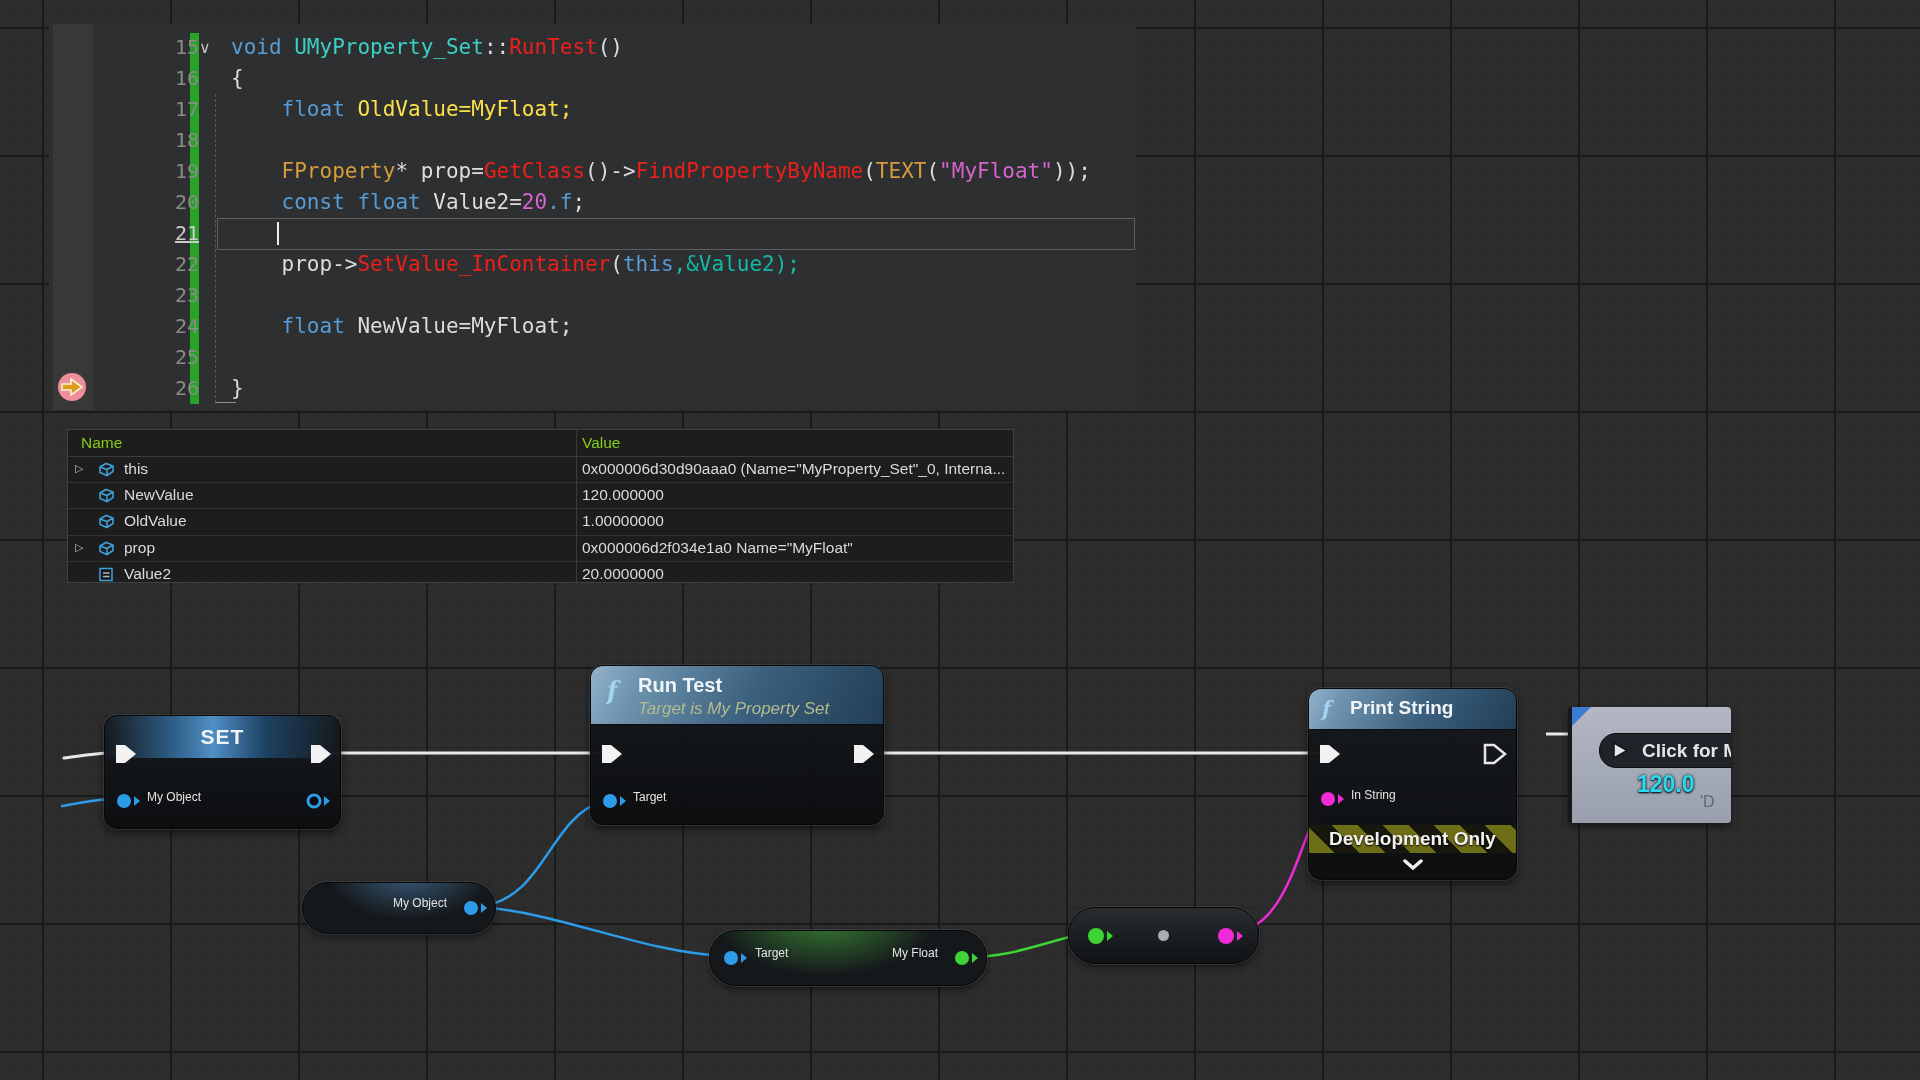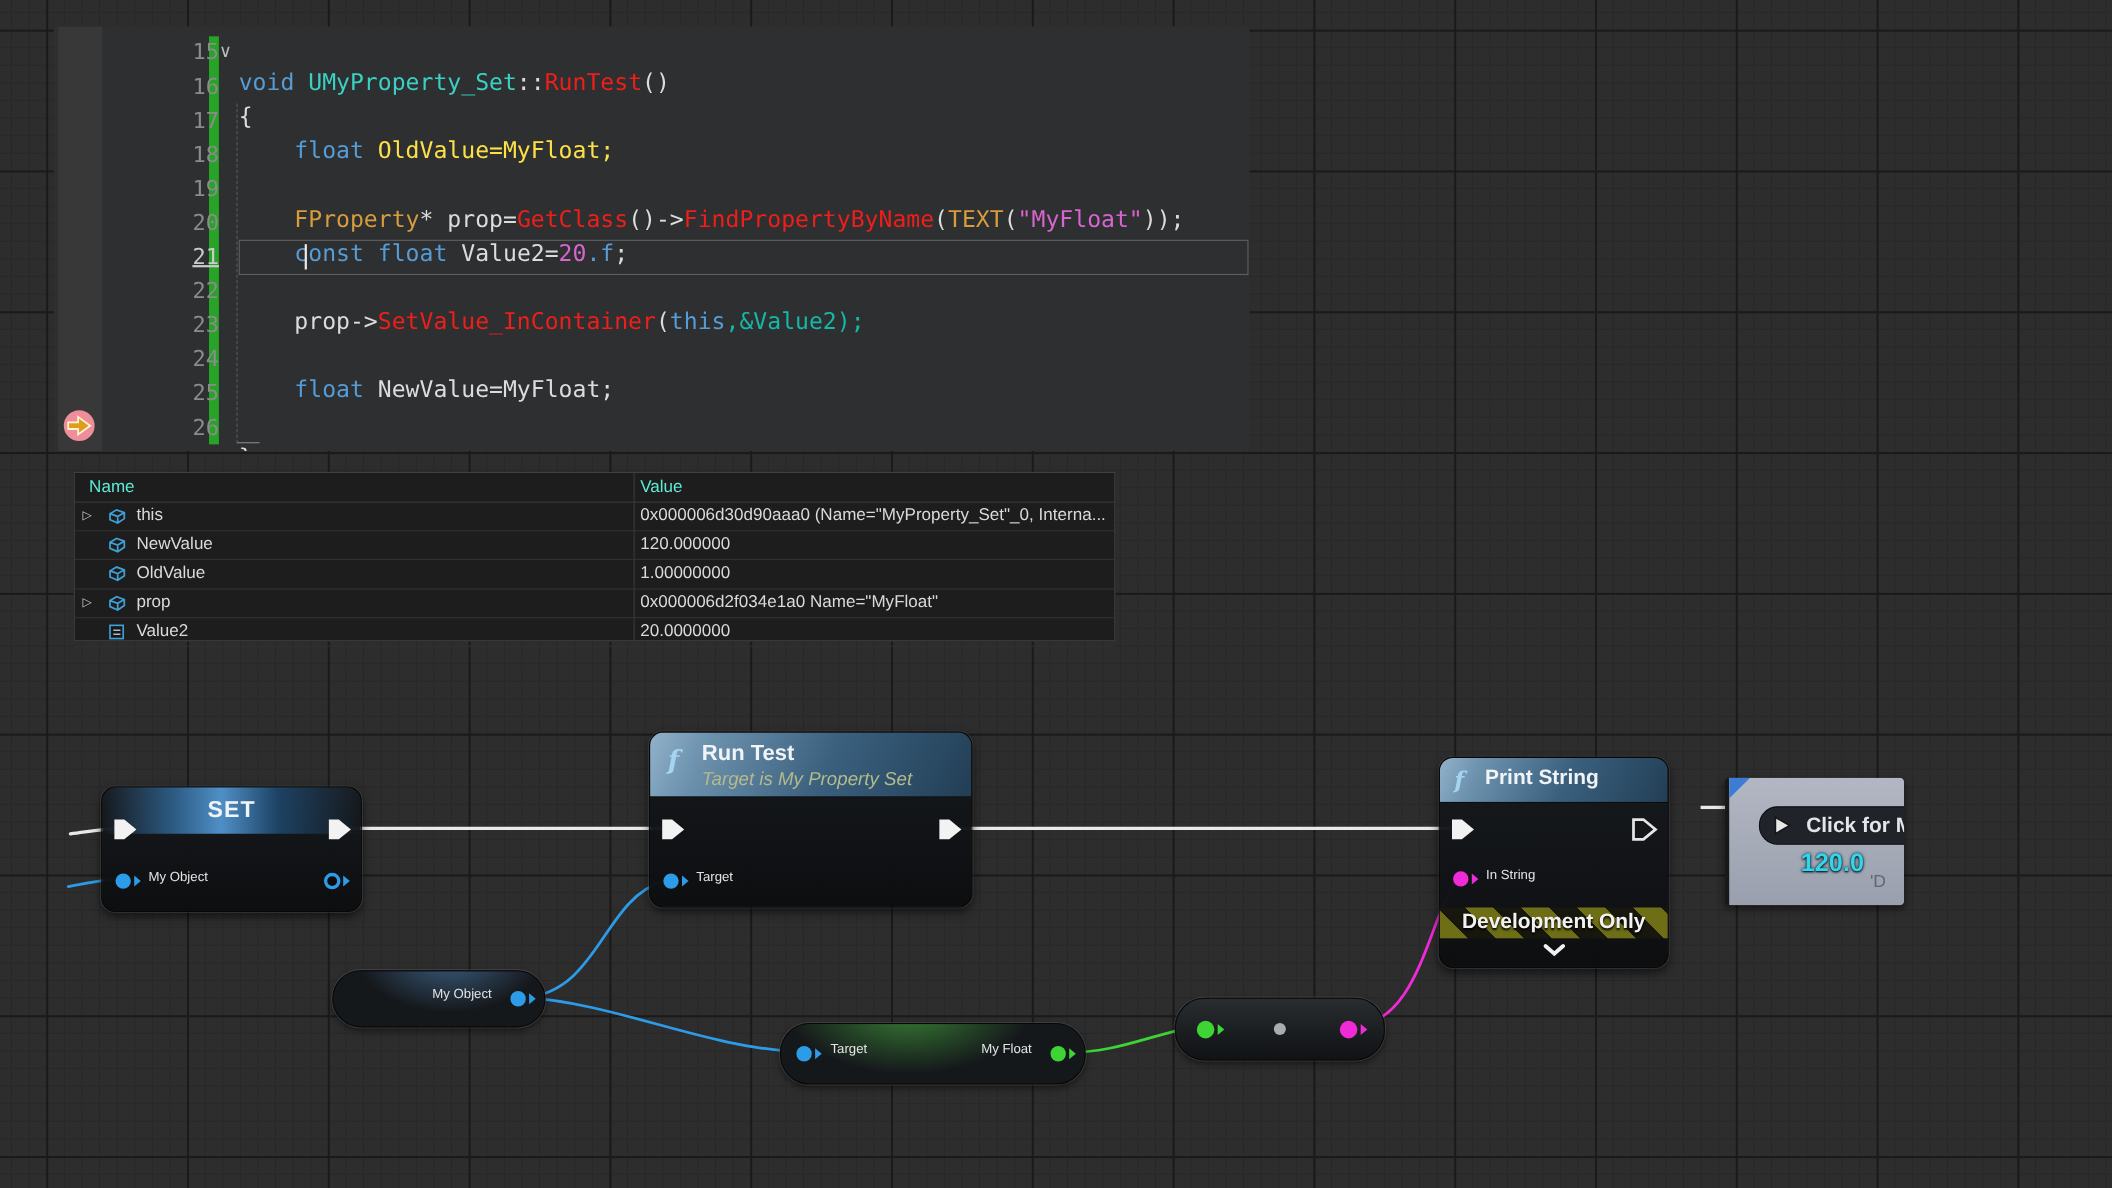--- a/index.html
+++ b/index.html
@@ -20,32 +20,32 @@
   
   #code-panel{position:absolute;left:49px;top:24px;width:1087px;height:386px;
     background:#2e2f30;overflow:hidden;z-index:5;}
   .margin-strip{position:absolute;left:4px;top:0;width:40px;height:100%;background:#383838;}
   .green-bar{position:absolute;left:141px;top:9px;width:9px;height:371px;background:#27a327;}
   #code-lines{position:absolute;left:0;top:8px;width:100%;
     font-family:"DejaVu Sans Mono",monospace;font-size:21px;line-height:31px;}
   .cl{height:31px;white-space:pre;position:relative;}
   .cl .ln{position:absolute;left:44px;width:106px;text-align:right;color:#8b8b8b;font-size:20px;}
   .cl.active .ln{color:#cbcbcb;text-decoration:underline;}
-  .cl .code{position:absolute;left:168px;margin-top:28px;}
+  .cl .code{position:absolute;left:182px;}
   .chev{position:absolute;left:150px;top:8px;color:#bdbdbd;font-size:16px;line-height:31px;z-index:2;}
   .indent-guide{position:absolute;left:166px;top:70px;width:20px;height:308px;
     border-left:1px dashed #5a5a5a;border-bottom:1px solid #8f8f8f;}
   .active-box{position:absolute;left:168px;top:194px;width:916px;height:30px;border:1px solid #5f5f5f;}
   .cursor{position:absolute;left:228px;top:198px;width:2px;height:23px;background:#ececec;}
   .badge{position:absolute;left:7px;top:347px;width:32px;height:32px;}
 
   
   #watch-panel{position:absolute;left:67px;top:429px;width:947px;height:154px;
     background:#1d1d1e;border:1px solid #404040;box-sizing:border-box;z-index:5;color:#dadada;}
-  .w-header{height:26px;border-bottom:1px solid #3a3a3a;position:relative;color:#5eead4;font-size:15.5px;}
+  .w-header{height:26px;border-bottom:1px solid #3a3a3a;position:relative;color:#84cc16;font-size:15.5px;}
   .w-col-name{position:absolute;left:13px;top:4px;}
   .w-col-value{position:absolute;left:514px;top:4px;}
   .w-divider{position:absolute;left:508px;top:0;bottom:0;width:1px;background:#3a3a3a;z-index:2;}
   .wr{height:25.2px;position:relative;border-bottom:1px solid #323233;font-size:15.5px;}
   .wr .exp{position:absolute;left:7px;top:5px;color:#c8c8c8;font-size:11px;}
   .wr .wicon{position:absolute;left:29px;top:4px;}
   .wr .nm{position:absolute;left:56px;top:3px;}
   .wr .val{position:absolute;left:514px;top:3px;white-space:nowrap;}
 
   
@@ -94,21 +94,21 @@
     <path d="M300 753 L612 753" stroke="#e9e9e9" stroke-width="3" fill="none"></path>
     <path d="M858 753 L1325 753" stroke="#e9e9e9" stroke-width="3" fill="none"></path>
     <path d="M1546 734 L1572 734" stroke="#e9e9e9" stroke-width="3" fill="none"></path>
     <path d="M62 806 C 78 803, 92 800, 110 799" stroke="#2d9ce8" stroke-width="2.5" fill="none" stroke-linecap="round"></path>
     <path d="M478 907 C 545 900, 548 818, 603 801" stroke="#2d9ce8" stroke-width="2.5" fill="none"></path>
     <path d="M478 907 C 560 912, 640 952, 724 956" stroke="#2d9ce8" stroke-width="2.5" fill="none"></path>
     <path d="M968 957 C 1015 957, 1042 942, 1087 933" stroke="#3ed435" stroke-width="2.5" fill="none"></path>
     <path d="M1232 933 C 1290 928, 1298 838, 1324 800" stroke="#f12ad8" stroke-width="2.5" fill="none"></path>
   </svg>
 
-  <div class="bp-node" style="left:92px;top:715px;width:235px;height:112px;">
+  <div class="bp-node" style="left:104px;top:715px;width:235px;height:112px;">
     <div class="hdr-set"></div>
     <div class="node-title" style="position:absolute;left:0;right:0;top:9px;text-align:center;font-size:21px;letter-spacing:1px;">SET</div>
     <div class="pin" style="left:8px;top:26px;">
       <svg width="26" height="24">
           <path d="M3 3 L12 3 L23 12 L12 21 L3 21 Z" fill="#f2f2f2"></path>
         </svg>
     </div>
     <div class="pin" style="right:6px;top:26px;">
       <svg width="26" height="24">
           <path d="M3 3 L12 3 L23 12 L12 21 L3 21 Z" fill="#f2f2f2"></path>

